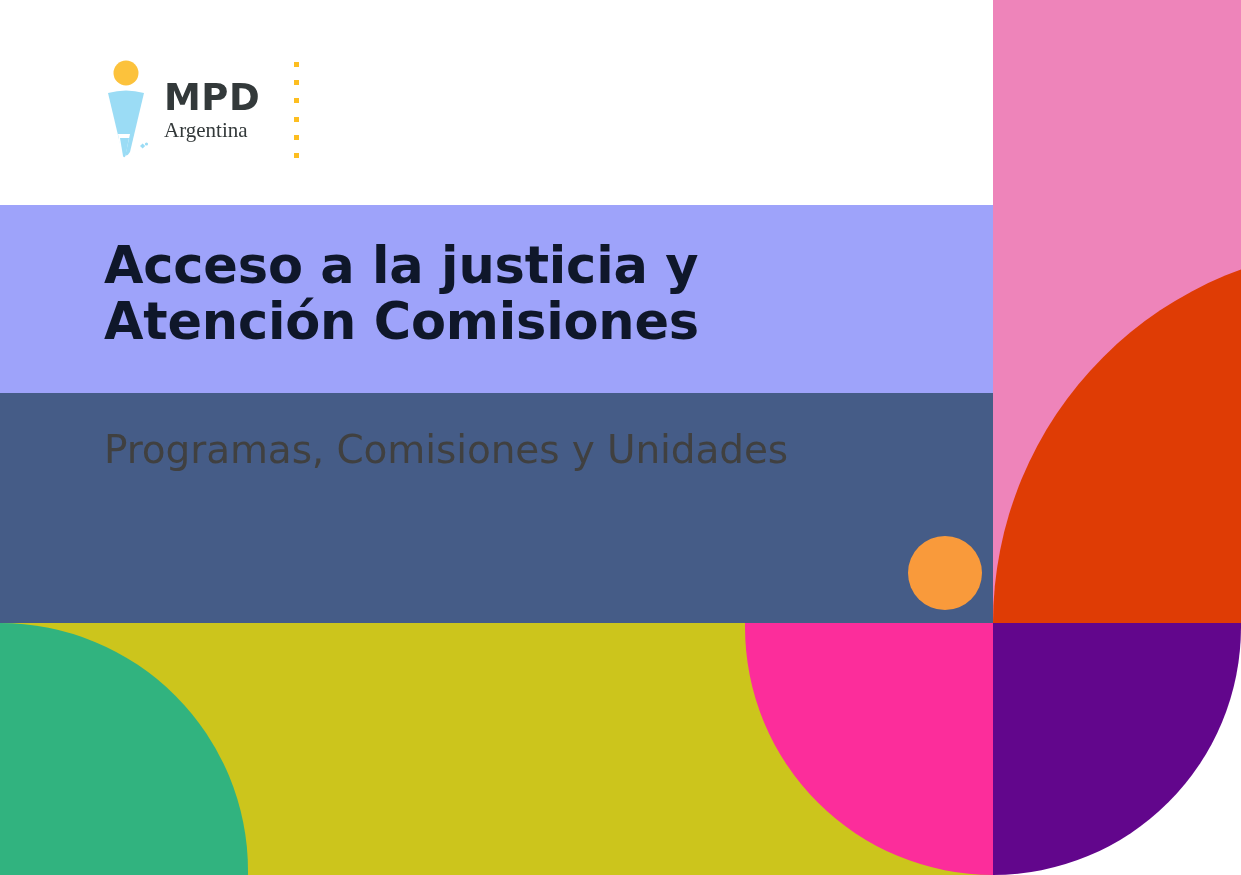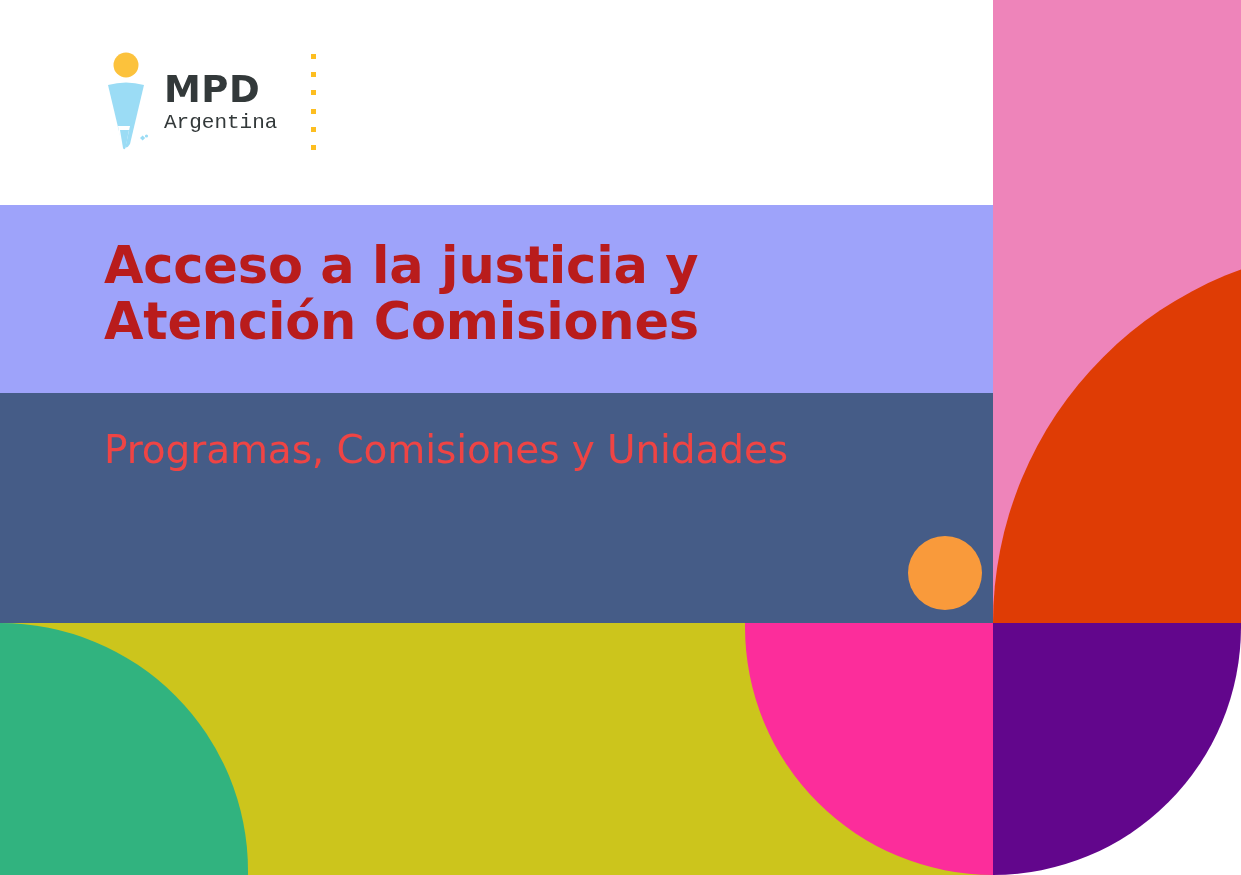--- a/index.html
+++ b/index.html
@@ -96,21 +96,21 @@
   #header {
     position: absolute;
     left: 0;
     top: 0;
     width: 993px;
     height: 205px;
   }
   #logo-lockup {
     position: absolute;
     left: 100px;
-    top: 47px;
+    top: 55px;
     display: flex;
     align-items: center;
     height: 110px;
   }
   #mpd-logo {
     display: flex;
     align-items: center;
     gap: 12px;
   }
   #mpd-mark { width: 52px; height: 100px; display: block; }
@@ -121,21 +121,21 @@
     line-height: 1;
   }
   #mpd-name {
     font-family: "DejaVu Sans", sans-serif;
     font-weight: bold;
     font-size: 37px;
     letter-spacing: 0.5px;
     color: #33393a;
   }
   #mpd-country {
-    font-family: Liberation Mono, monospace;
+    font-family: Liberation Serif, serif;
     font-size: 21px;
     color: #33393a;
     margin-top: 4px;
   }
 
   
   #logo-divider {
     display: flex;
     flex-direction: column;
     justify-content: space-between;
@@ -160,33 +160,33 @@
   
   #title-text {
     position: absolute;
     left: 104px;
     top: 238px;
     width: 820px;
     font-family: "DejaVu Sans", sans-serif;
     font-weight: bold;
     font-size: 51px;
     line-height: 1.1;
-    color: #b91c1c;
+    color: #0f172a;
     letter-spacing: -0.2px;
   }
   #subtitle-text {
     position: absolute;
     left: 104px;
     top: 424px;
     width: 830px;
     font-family: "DejaVu Sans", sans-serif;
     font-weight: normal;
     font-size: 39px;
     line-height: 1.33;
-    color: #ef4444;
+    color: #404040;
     letter-spacing: -0.1px;
   }
   .line { display: block; white-space: pre; }
 </style>
 </head>
 <body>
 
 <div id="slide">
 
   <div class="band" id="band-white"></div>

